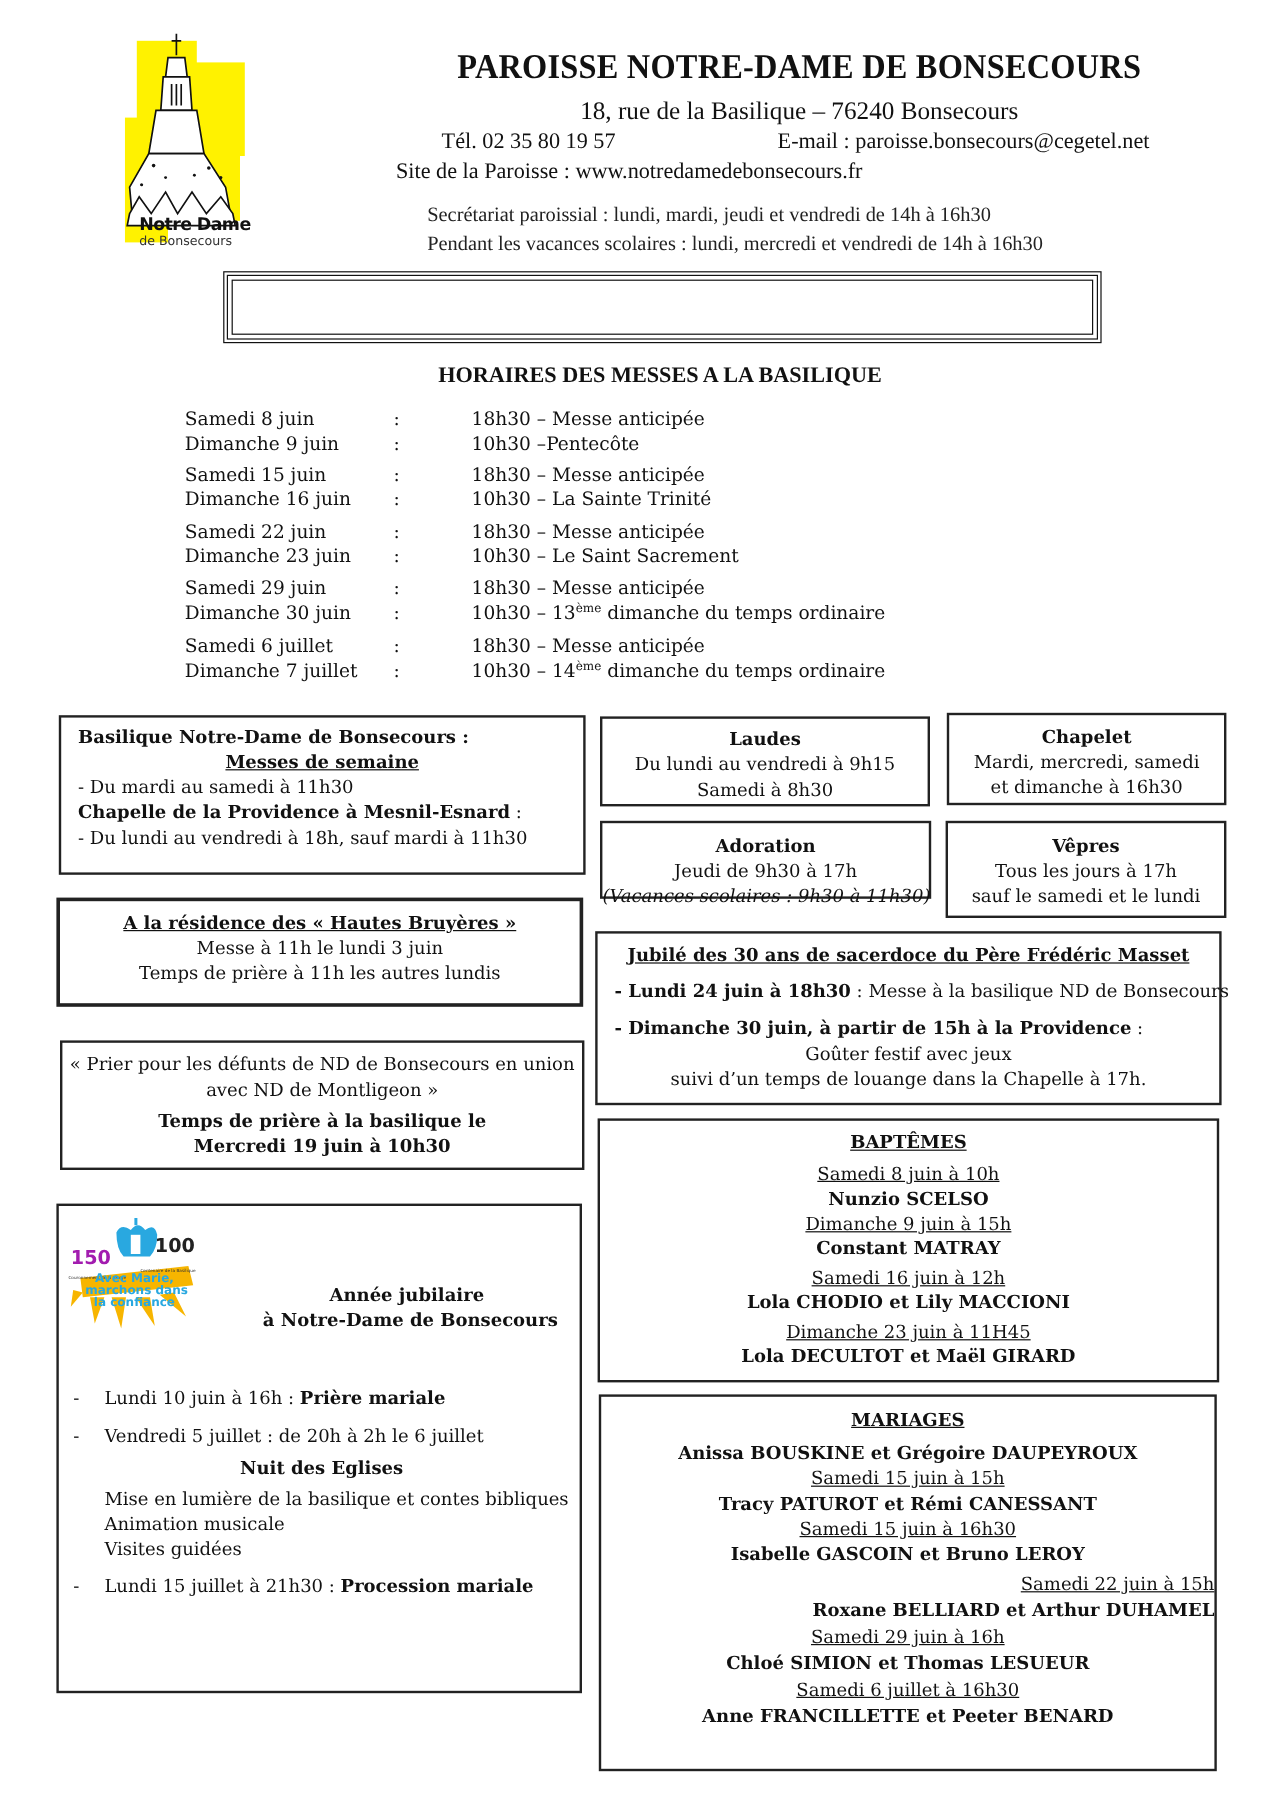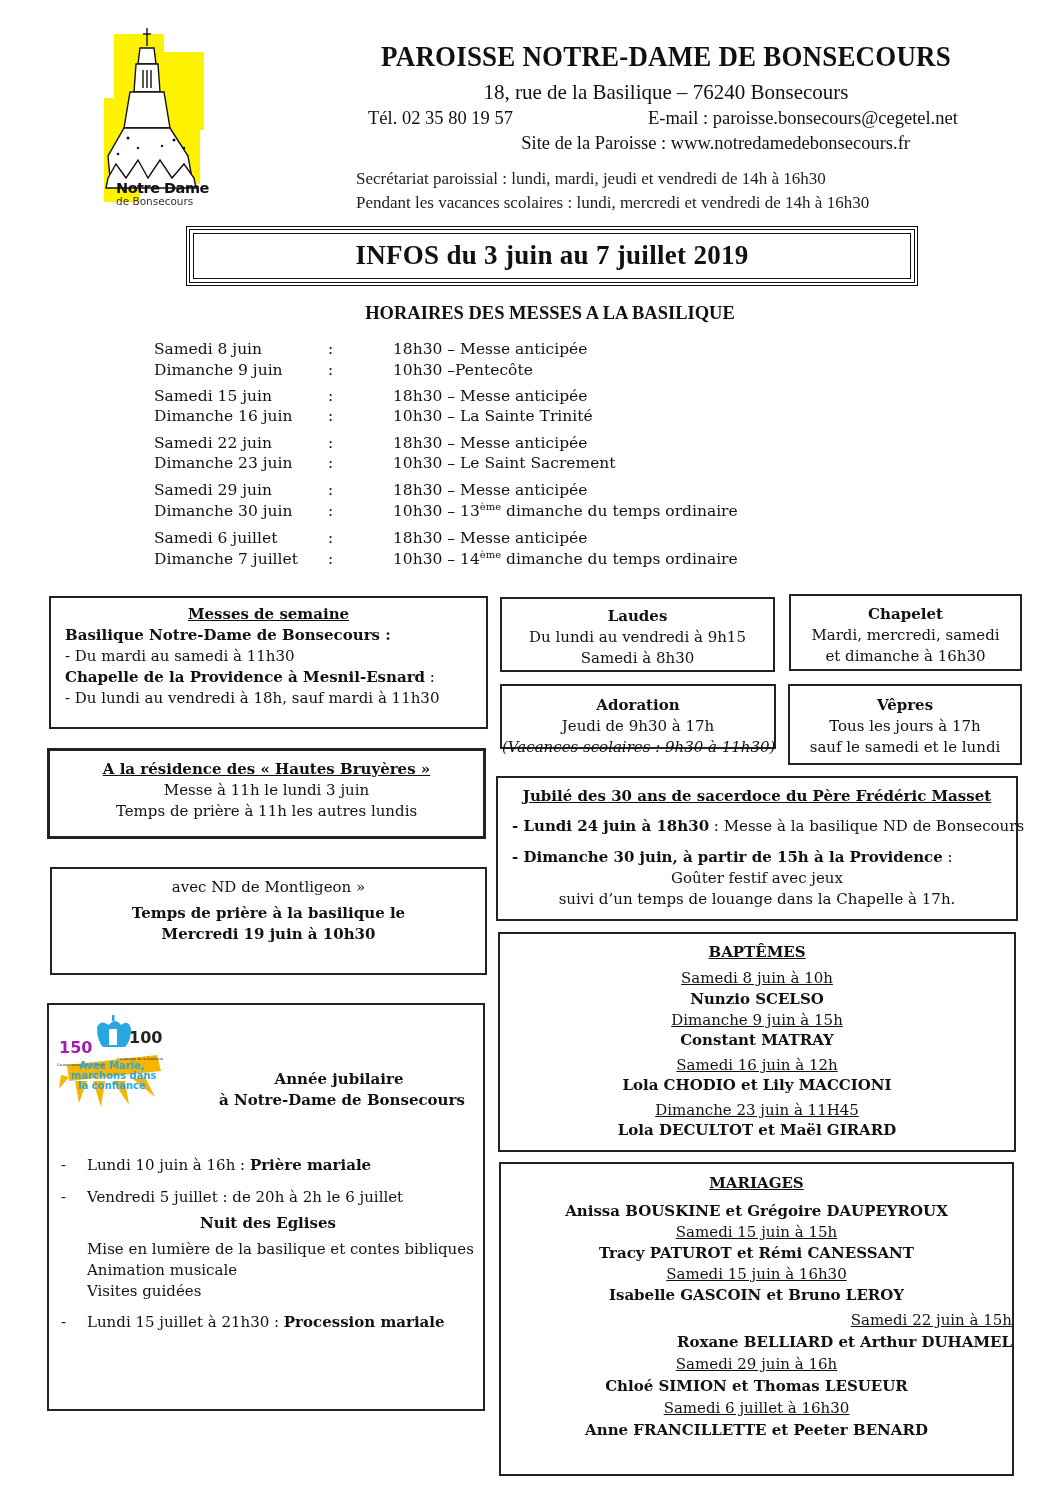--- a/index.html
+++ b/index.html
@@ -14,21 +14,21 @@
   .u{text-decoration:underline;}
   .i{font-style:italic;}
   .line{display:block;white-space:nowrap;}
 
   
   #logo{left:104px;top:28px;width:110px;height:180px;}
   #title{left:330px;top:40px;width:672px;font-size:29px;font-weight:bold;letter-spacing:0.2px;text-align:center;white-space:nowrap;transform:scaleX(0.93);transform-origin:center;}
   #addr{left:330px;top:80px;width:672px;font-size:21px;text-align:center;white-space:nowrap;}
   #tel{left:368px;top:108px;font-size:18.5px;white-space:nowrap;}
   #email{left:648px;top:108px;font-size:18.5px;white-space:nowrap;}
-  #site{left:330px;top:133px;width:580px;font-size:18.5px;text-align:right;white-space:nowrap;}
+  #site{left:330px;top:133px;width:580px;font-size:18.5px;text-align:left;white-space:nowrap;}
   #sec1{left:356px;top:169px;font-size:17px;white-space:nowrap;color:#222;}
   #sec2{left:356px;top:193px;font-size:17px;white-space:nowrap;color:#222;}
 
   
   #banner{left:186px;top:226px;width:732px;height:60px;border:3px double #111;border-width:4px;box-sizing:border-box;}
   #banner-inner{position:absolute;left:3px;top:3px;right:3px;bottom:3px;border:1px solid #111;}
   #banner-text{position:absolute;left:0;right:0;top:10px;text-align:center;font-size:27px;font-weight:bold;font-family:"Liberation Serif",serif;letter-spacing:0.3px;}
 
   #horaires-title{left:310px;top:303px;width:480px;font-size:18.5px;font-weight:bold;text-align:center;font-family:"Liberation Serif",serif;}
 
@@ -77,21 +77,20 @@
 <div id="title" class="abs ts">PAROISSE NOTRE-DAME DE BONSECOURS</div>
 <div id="addr" class="abs ts">18, rue de la Basilique – 76240 Bonsecours</div>
 <div id="tel" class="abs ts">Tél. 02 35 80 19 57</div>
 <div id="email" class="abs ts">E-mail : paroisse.bonsecours@cegetel.net</div>
 <div id="site" class="abs ts">Site de la Paroisse : www.notredamedebonsecours.fr</div>
 <div id="sec1" class="abs ts">Secrétariat paroissial : lundi, mardi, jeudi et vendredi de 14h à 16h30</div>
 <div id="sec2" class="abs ts">Pendant les vacances scolaires : lundi, mercredi et vendredi de 14h à 16h30</div>
 
 <div id="banner" class="abs">
   <div id="banner-inner"></div>
-  <div id="banner-text">INFOS du 3 juin au 7 juillet 2019</div>
 </div>
 
 <div id="horaires-title" class="abs">HORAIRES DES MESSES A LA BASILIQUE</div>
 
 <div id="mass-list">
   <div class="mass-row cam" style="top:340px">
       <span class="day">Samedi 8 juin</span>
       <span class="colon">:</span>
       <span class="desc"><span>18h30 – Messe anticipée</span></span>
     </div>
@@ -140,22 +139,22 @@
       <span class="desc"><span>18h30 – Messe anticipée</span></span>
     </div>
   <div class="mass-row cam" style="top:550px">
       <span class="day">Dimanche 7 juillet</span>
       <span class="colon">:</span>
       <span class="desc"><span>10h30 – 14</span><sup>ème</sup><span> dimanche du temps ordinaire</span></span>
     </div>
 </div>
 
 <div class="box cam bt" style="left:49px;top:596px;width:439px;height:133px;padding:6px 0 0 14px;">
+  <span class="line b">Basilique Notre-Dame de Bonsecours :</span>
   <span class="line c b u" style="margin-left:-14px;font-size:15px;">Messes de semaine</span>
-  <span class="line b">Basilique Notre-Dame de Bonsecours :</span>
   <span class="line">- Du mardi au samedi à 11h30</span>
   <span class="line"><b>Chapelle de la Providence à Mesnil-Esnard</b><span> :</span></span>
   <span class="line">- Du lundi au vendredi à 18h, sauf mardi à 11h30</span>
 </div>
 
 <div class="box cam bt c" style="left:500px;top:597px;width:275px;height:75px;padding-top:7px;">
   <span class="line b">Laudes</span>
   <span class="line">Du lundi au vendredi à 9h15</span>
   <span class="line">Samedi à 8h30</span>
 </div>
@@ -186,20 +185,21 @@
 
 <div class="box cam bt" style="left:496px;top:776px;width:522px;height:145px;padding:8px 0 0 14px;">
   <span class="line c b u" style="margin-left:-14px;">Jubilé des 30 ans de sacerdoce du Père Frédéric Masset</span>
   <span class="line" style="margin-top:9px;"><b>- Lundi 24 juin à 18h30</b><span> : Messe à la basilique ND de Bonsecours</span></span>
   <span class="line" style="margin-top:10px;"><b>- Dimanche 30 juin, à partir de 15h à la Providence</b><span> :</span></span>
   <span class="line c" style="margin-left:-14px;">Goûter festif avec jeux</span>
   <span class="line c" style="margin-left:-14px;">suivi d’un temps de louange dans la Chapelle à 17h.</span>
 </div>
 
 <div class="box cam bt c" style="left:50px;top:867px;width:437px;height:108px;padding-top:8px;">
+  <span class="line">« Prier pour les défunts de ND de Bonsecours en union</span>
   <span class="line">avec ND de Montligeon »</span>
   <span class="line b" style="margin-top:5px;">Temps de prière à la basilique le</span>
   <span class="line b">Mercredi 19 juin à 10h30</span>
 </div>
 
 <div class="box cam bt" style="left:47px;top:1003px;width:438px;height:408px;">
   <div class="abs" style="left:8px;top:10px;width:110px;height:95px;">
     <svg width="110" height="95" viewBox="0 0 110 95">
       <g fill="#F7B500">
         <polygon points="10,50 100,40 104,56 12,66"></polygon>

